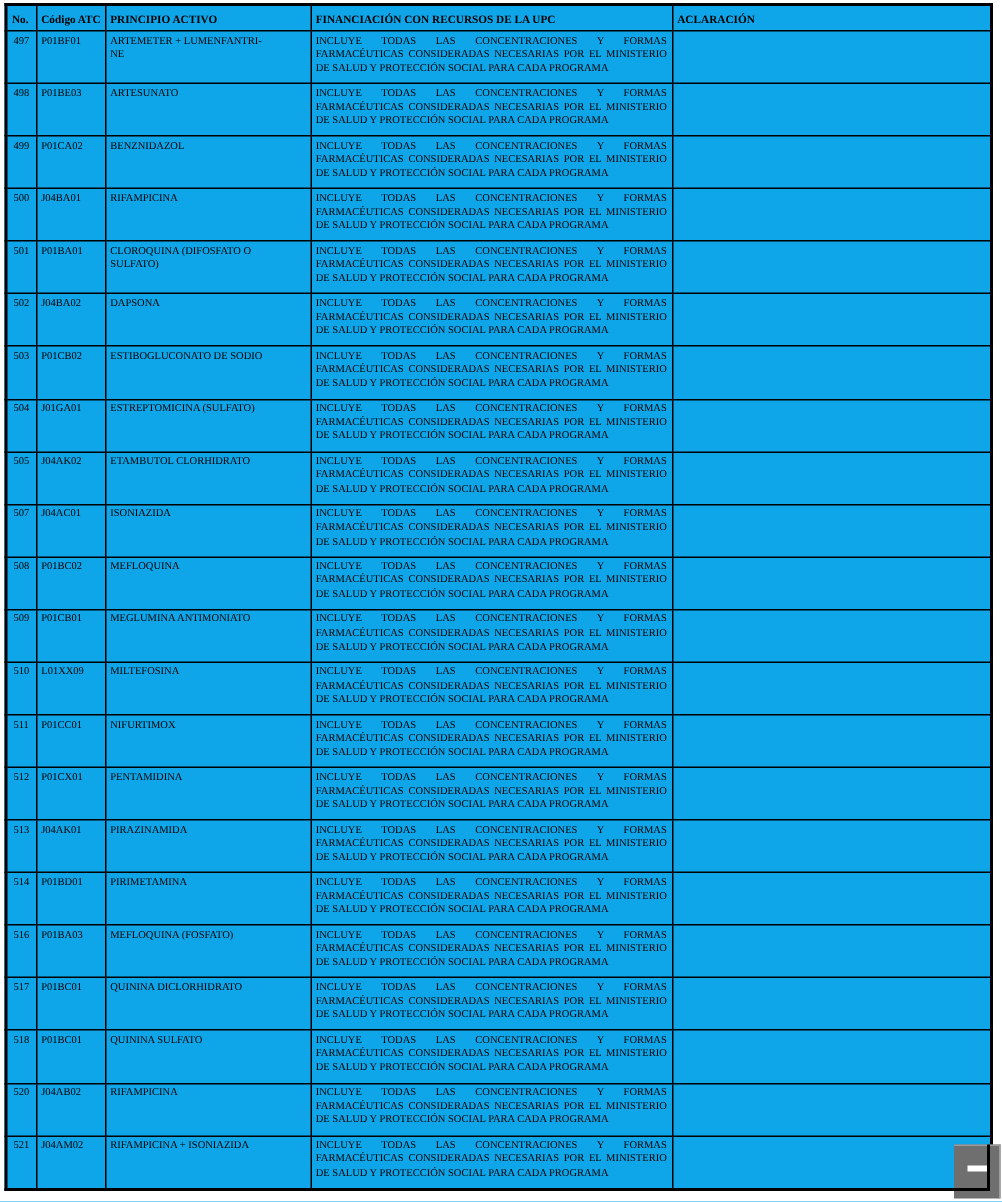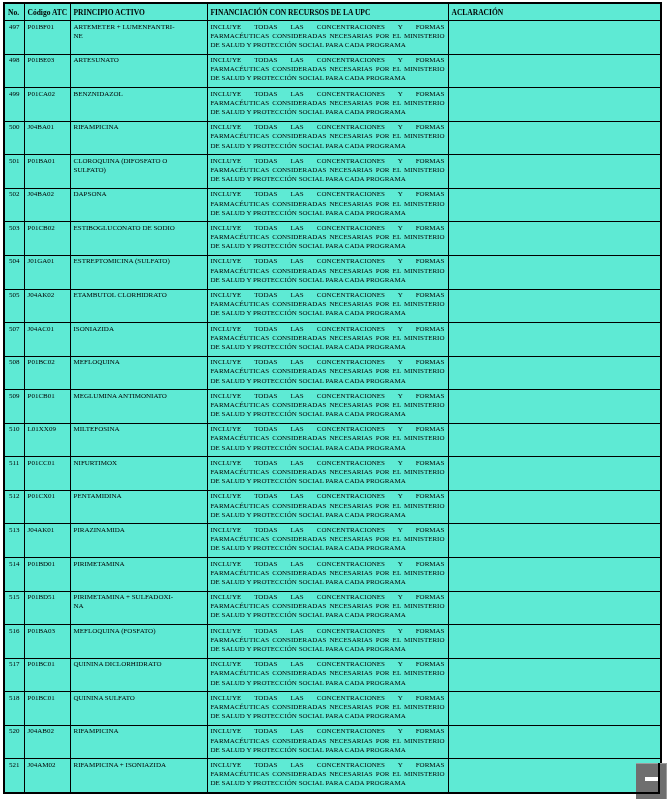--- a/index.html
+++ b/index.html
@@ -9,21 +9,21 @@
     font-family:"Liberation Serif", serif;
     position:relative;
     color:var(--text,#000000);
   }
   .page{position:absolute;inset:0;overflow:hidden;}
 
   table.med-table{
     position:absolute;left:3px;top:2px;
     width:657px;height:792px;
     border-collapse:collapse;table-layout:fixed;
-    background:#5eead4;
+    background:#0ea5e9;
   }
   .med-table td,.med-table th{
     border:1px solid var(--border,#000000);
     vertical-align:top;
     overflow:hidden;
   }
   .med-table{border:2px solid var(--border,#000000);}
   .med-table thead th{
     font-size:7.5px;font-weight:bold;text-align:left;
     padding:3px 3px 2px 3px;height:11px;
@@ -192,28 +192,20 @@
       <td class="c-acl"></td>
     </tr>
         <tr class="data-row">
       <td class="c-no">514</td>
       <td class="c-atc">P01BD01</td>
       <td class="c-pa">PIRIMETAMINA</td>
       <td class="c-fin">INCLUYE TODAS LAS CONCENTRACIONES Y FORMAS FARMACÉUTICAS CONSIDERADAS NECESARIAS POR EL MINISTERIO DE SALUD Y PROTECCIÓN SOCIAL PARA CADA PROGRAMA</td>
       <td class="c-acl"></td>
     </tr>
         <tr class="data-row">
-      <td class="c-no">515</td>
-      <td class="c-atc">P01BD51</td>
-      <td class="c-pa">PIRIMETAMINA + SULFADOXI-
-NA</td>
-      <td class="c-fin">INCLUYE TODAS LAS CONCENTRACIONES Y FORMAS FARMACÉUTICAS CONSIDERADAS NECESARIAS POR EL MINISTERIO DE SALUD Y PROTECCIÓN SOCIAL PARA CADA PROGRAMA</td>
-      <td class="c-acl"></td>
-    </tr>
-        <tr class="data-row">
       <td class="c-no">516</td>
       <td class="c-atc">P01BA03</td>
       <td class="c-pa">MEFLOQUINA (FOSFATO)</td>
       <td class="c-fin">INCLUYE TODAS LAS CONCENTRACIONES Y FORMAS FARMACÉUTICAS CONSIDERADAS NECESARIAS POR EL MINISTERIO DE SALUD Y PROTECCIÓN SOCIAL PARA CADA PROGRAMA</td>
       <td class="c-acl"></td>
     </tr>
         <tr class="data-row">
       <td class="c-no">517</td>
       <td class="c-atc">P01BC01</td>
       <td class="c-pa">QUININA DICLORHIDRATO</td>

